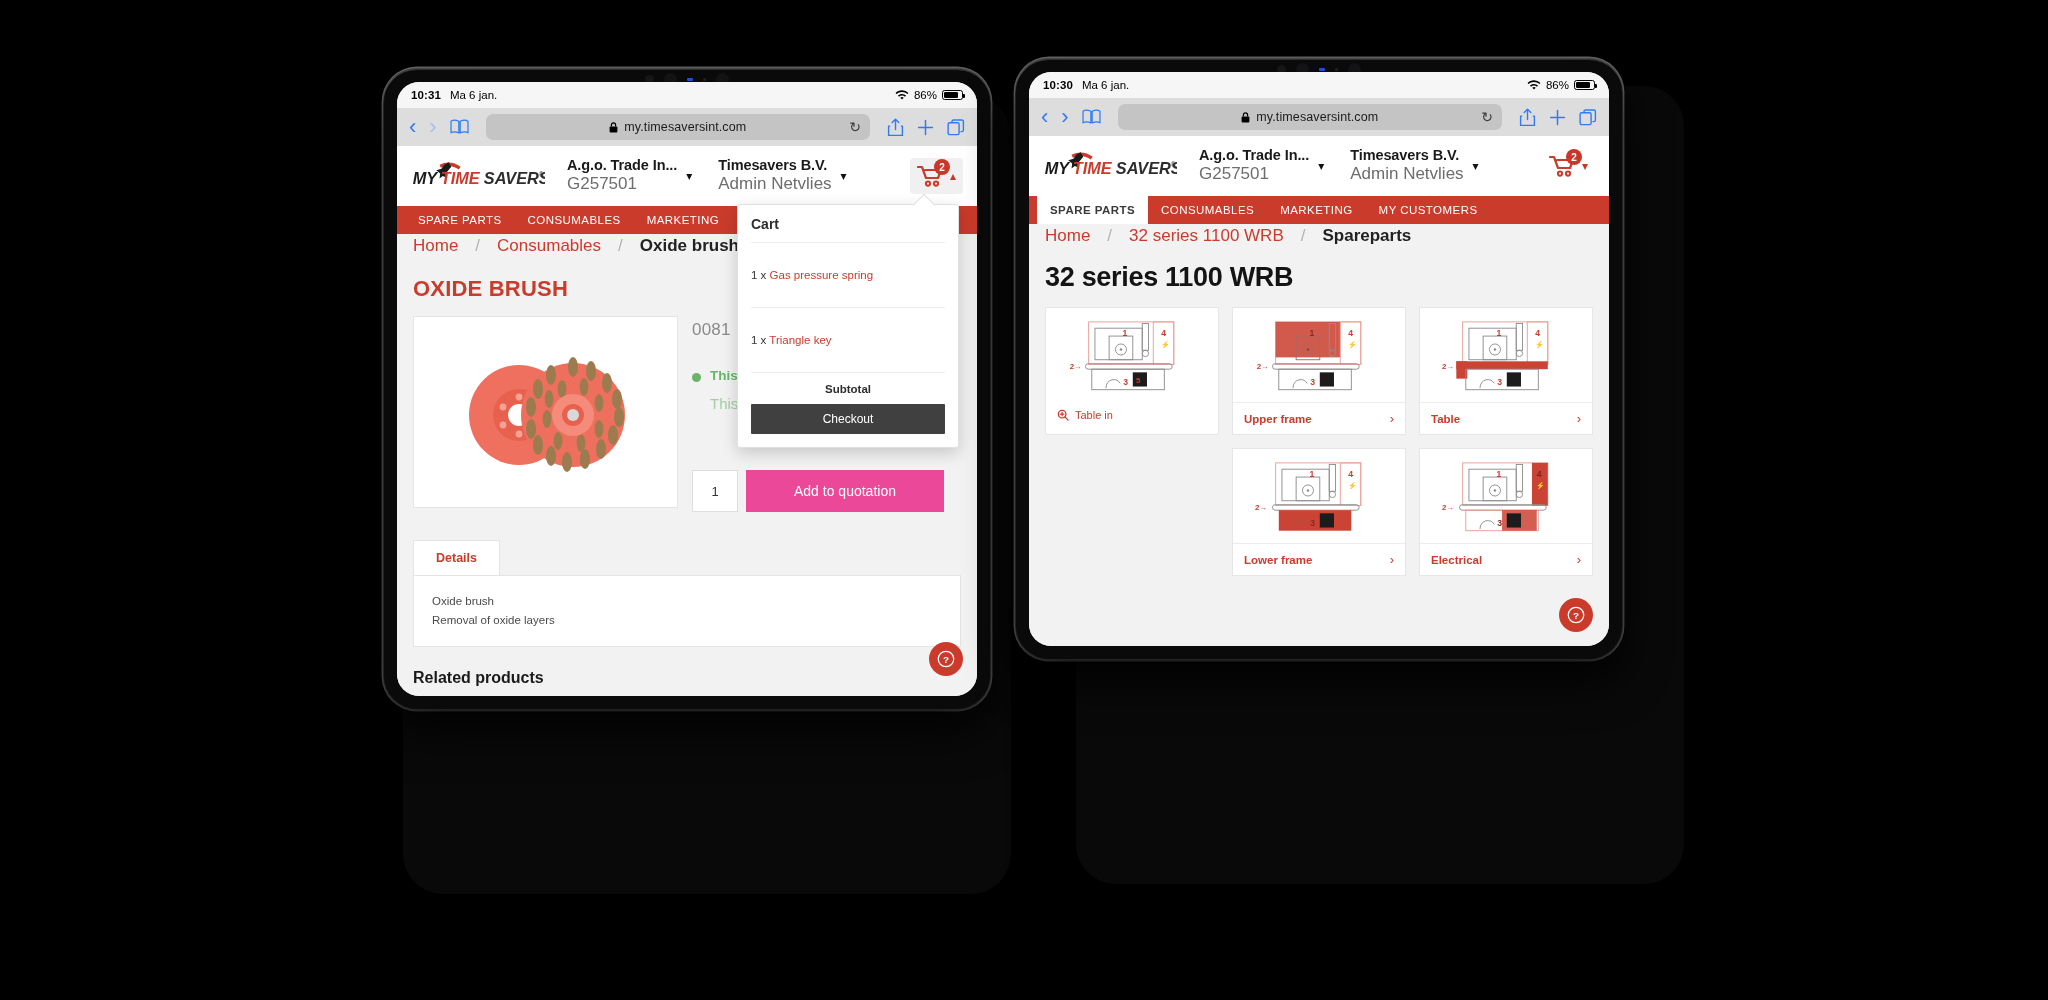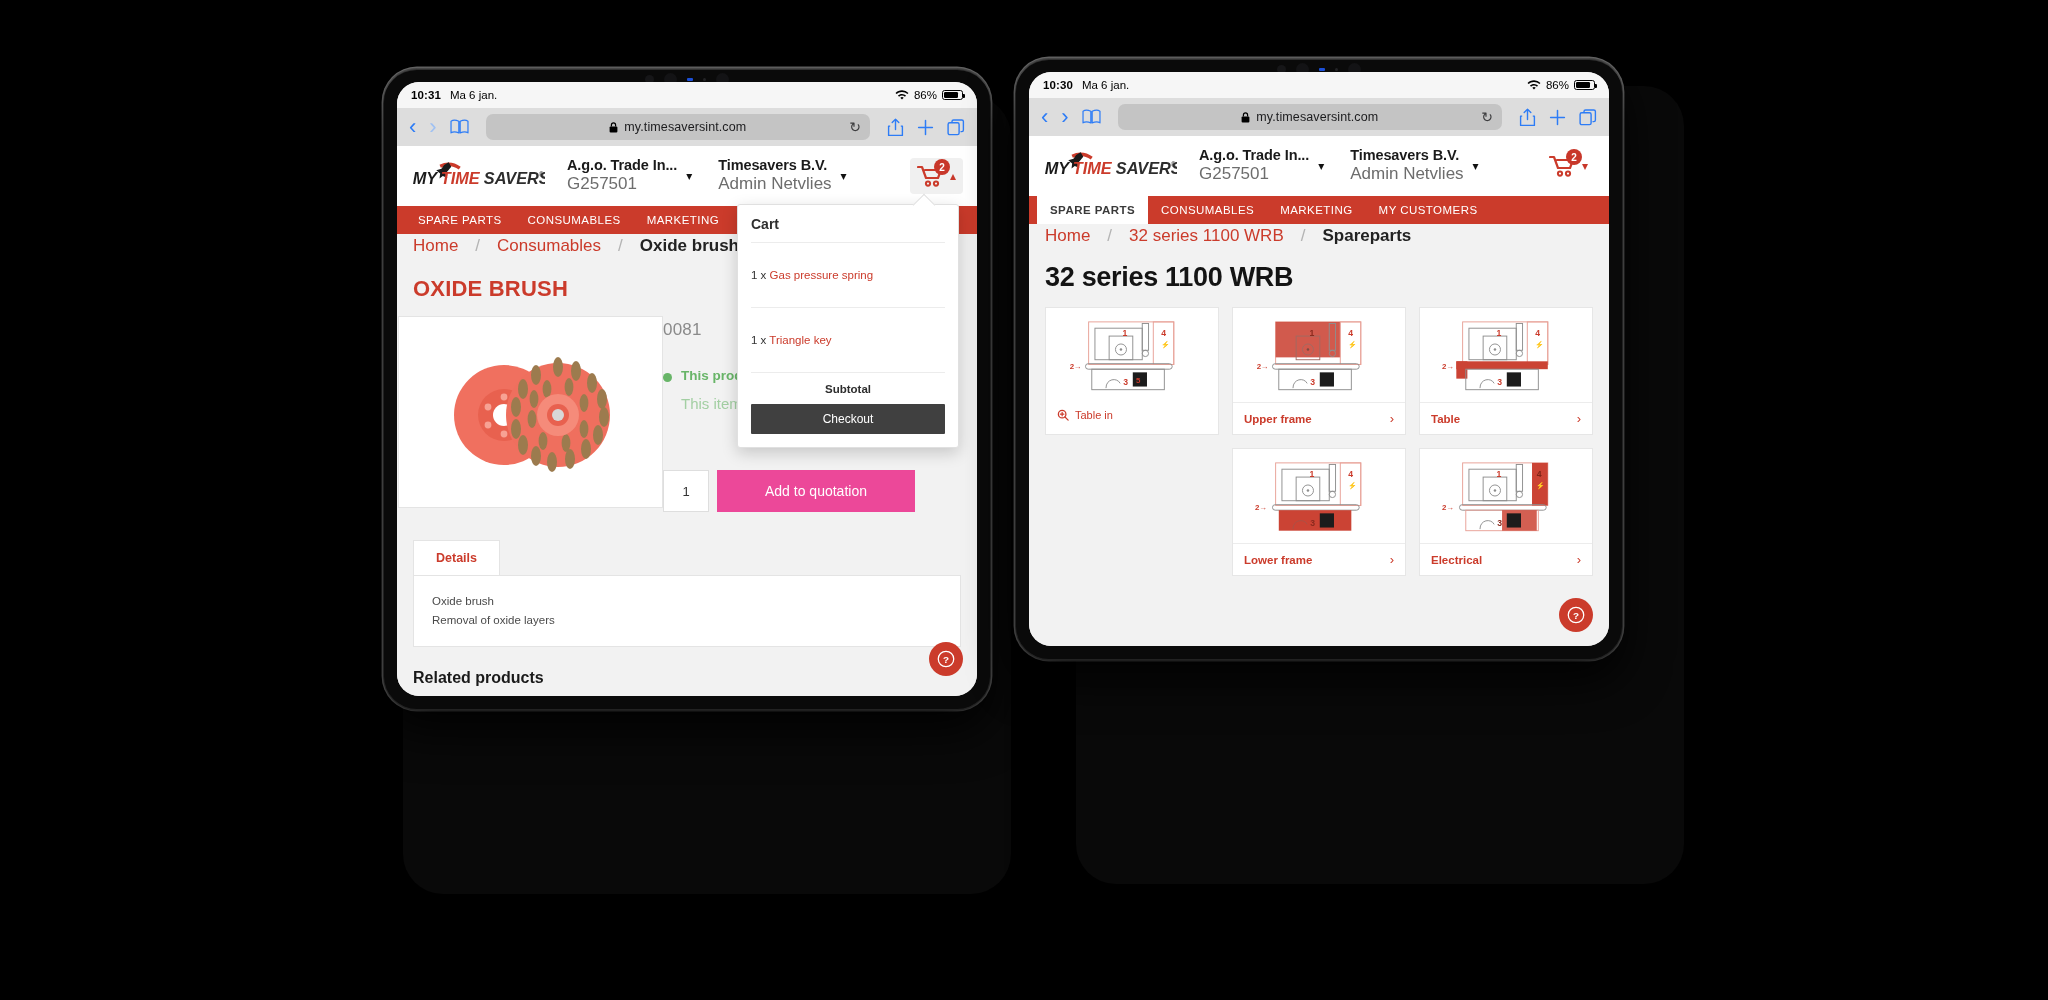--- a/index.html
+++ b/index.html
@@ -133,21 +133,21 @@
     font-size:17px; }
   .crumbs a{ color:#cb3b2b; text-decoration:none; }
   .crumbs .sep{ color:#b4b4b4; }
   .crumbs .cur{ color:#222; font-weight:700; }
 
   
   .prod-title{
     color:#cb3b2b; font-size: 22px; font-weight:700; letter-spacing:0.2px;
     padding: 20px 16px 0; text-transform:uppercase;
   }
-  .prod-row{ display:flex; padding: 14px 1px 0; }
+  .prod-row{ display:flex; gap:14px; padding: 14px 16px 0; }
   .prod-img{
     width: 265px; height: 192px; background:#fff; border:1px solid #e4e4e4;
     display:flex; align-items:center; justify-content:center;
   }
   .prod-info{ flex:1; padding-top: 4px; }
   .sku{ font-size:17px; color:#8a8a8a; letter-spacing:0.2px; }
   .stock{ display:flex; align-items:flex-start; gap:9px; margin-top: 28px;}
   .stock-dot{ width:9px; height:9px; border-radius:50%; background:#68b568; margin-top:5px;}
   .stock-main{ color:#68b568; font-size:13.5px; font-weight:700; }
   .stock-sub{ color:#a3cfa3; font-size:15px; margin-top:12px; }

